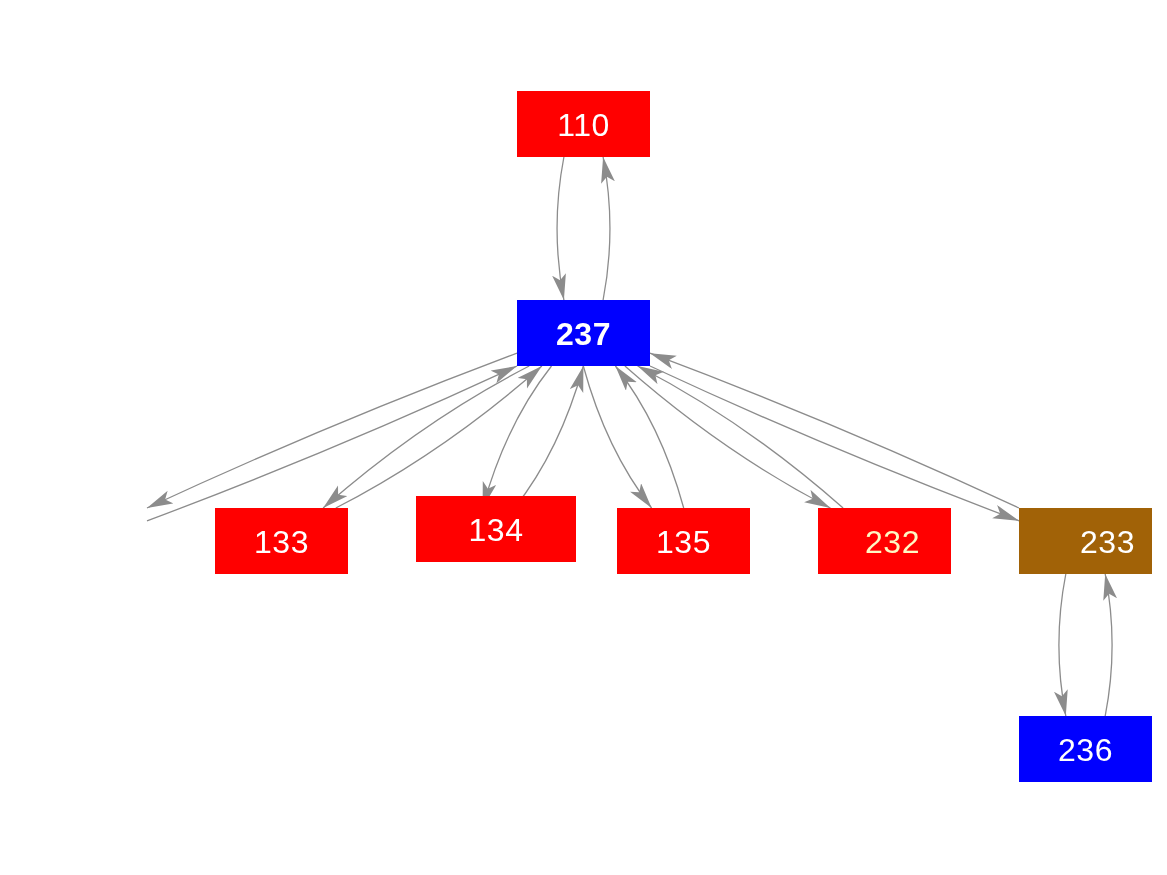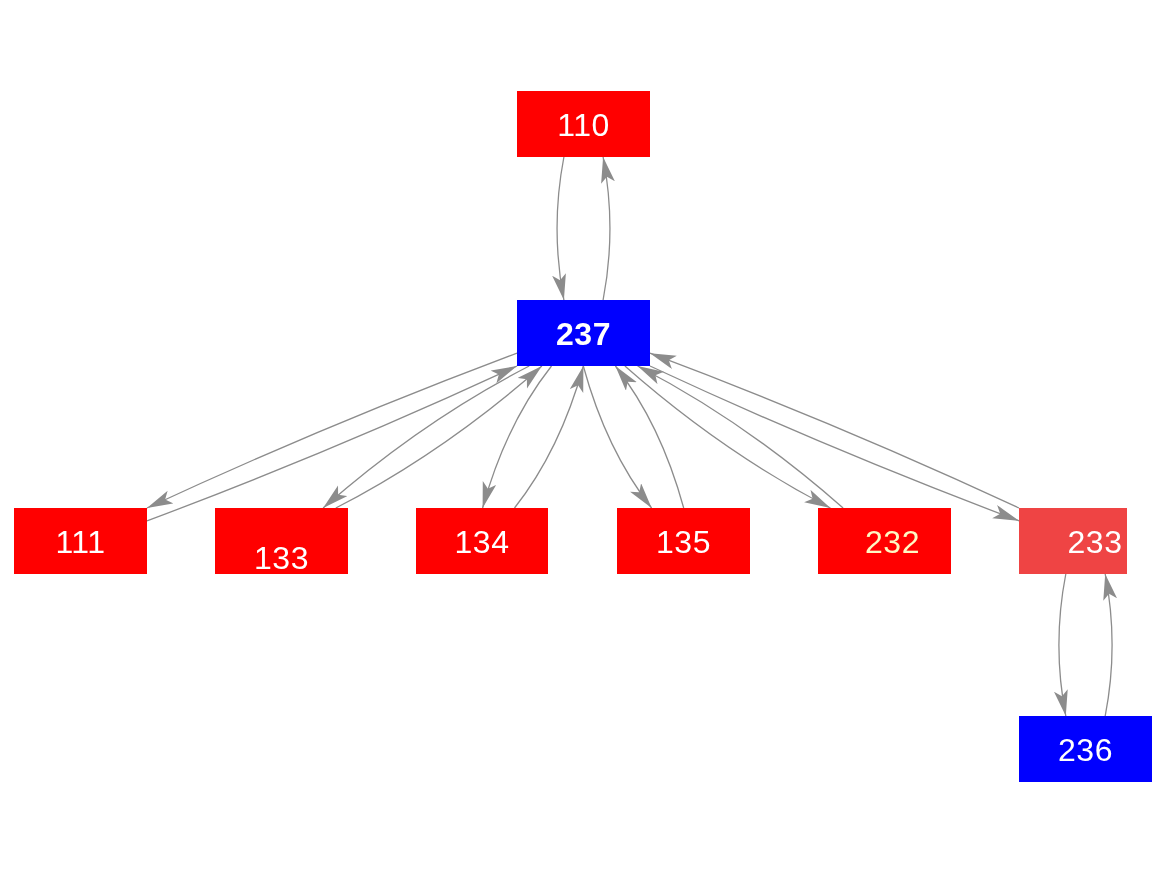--- a/index.html
+++ b/index.html
@@ -55,35 +55,32 @@
         <path d="M1105.2,716.0 Q1119.0,645.0 1105.2,574.0" fill="none" stroke="#8c8c8c" stroke-width="1.3" marker-end="url(#arrowhead)"></path>
       </g>
   </svg>
   <div class="node-layer">
       <div class="graph-node" style="left: 517px; top: 91px; width: 133px; height: 66px; background: rgb(255, 0, 0);">
         <span class="node-label" style="color: #ffffff;">110</span>
       </div>
       <div class="graph-node" style="left: 517px; top: 300px; width: 133px; height: 66px; background: rgb(0, 0, 255);">
         <span class="node-label" style="color: rgb(255, 255, 255); font-weight: bold;">237</span>
       </div>
-      <div class="graph-node" style="left: 14px; top: 508px; width: 133px; height: 66px; background: rgb(255, 0, 0);">
-        <span class="node-label" style="color: rgb(255, 255, 255);">111</span>
-      </div>
-      <div class="graph-node" style="left: 215px; top: 508px; width: 133px; height: 66px; background: rgb(255, 0, 0); align-items: flex-end;">
+      <div class="graph-node" style="left: 215px; top: 508px; width: 133px; height: 66px; background: rgb(255, 0, 0);">
         <span class="node-label" style="color: rgb(255, 255, 255);">133</span>
       </div>
-      <div class="graph-node" style="left: 416px; top: 508px; width: 132px; height: 66px; background: rgb(255, 0, 0);">
+      <div class="graph-node" style="left: 416px; top: 496px; width: 160px; height: 66px; background: rgb(255, 0, 0);">
         <span class="node-label" style="color: rgb(255, 255, 255);">134</span>
       </div>
       <div class="graph-node" style="left: 617px; top: 508px; width: 133px; height: 66px; background: rgb(255, 0, 0);">
         <span class="node-label" style="color: rgb(255, 255, 255);">135</span>
       </div>
       <div class="graph-node" style="left: 818px; top: 508px; width: 133px; height: 66px; background: rgb(255, 0, 0);">
         <span class="node-label" style="color: #fef9c3; margin-left: 16px;">232</span>
       </div>
-      <div class="graph-node" style="left: 1019px; top: 508px; width: 108px; height: 66px; background: #ef4444; padding-left: 44px;">
+      <div class="graph-node" style="left: 1019px; top: 508px; width: 133px; height: 66px; background: #a16207; padding-left: 44px;">
         <span class="node-label" style="color: rgb(255, 255, 255);">233</span>
       </div>
       <div class="graph-node" style="left: 1019px; top: 716px; width: 133px; height: 66px; background: rgb(0, 0, 255);">
         <span class="node-label" style="color: rgb(255, 255, 255);">236</span>
       </div>
     </div>
 </div>
 
 </body></html>

